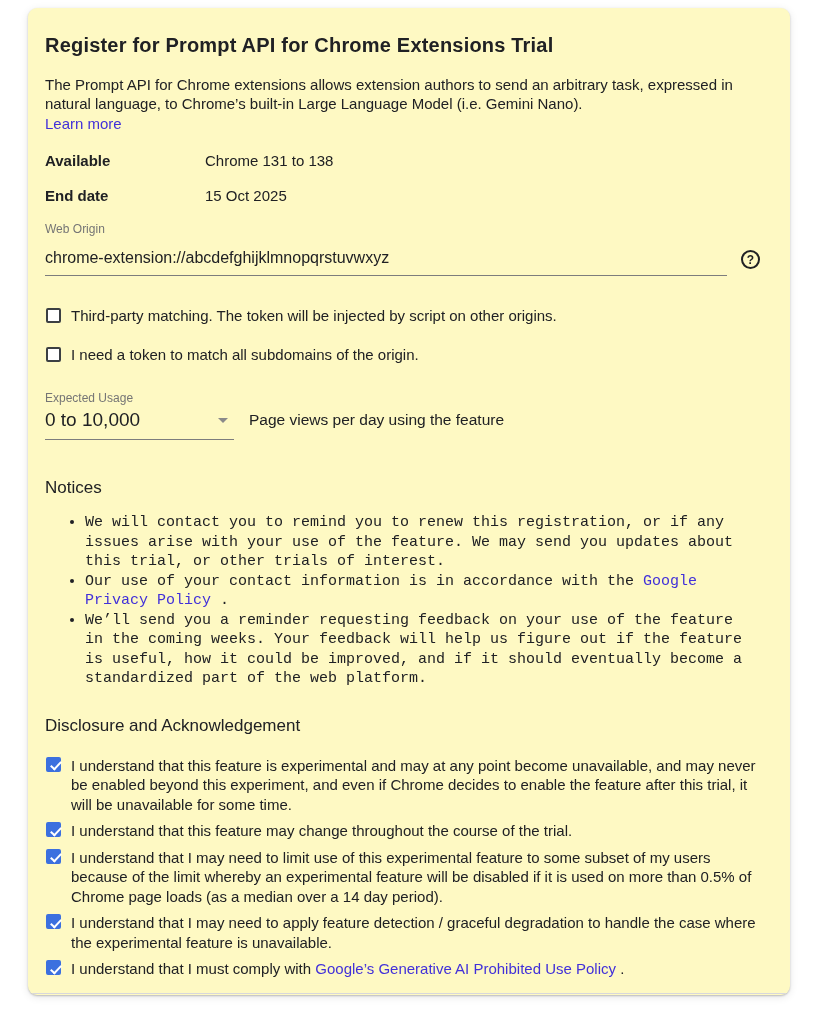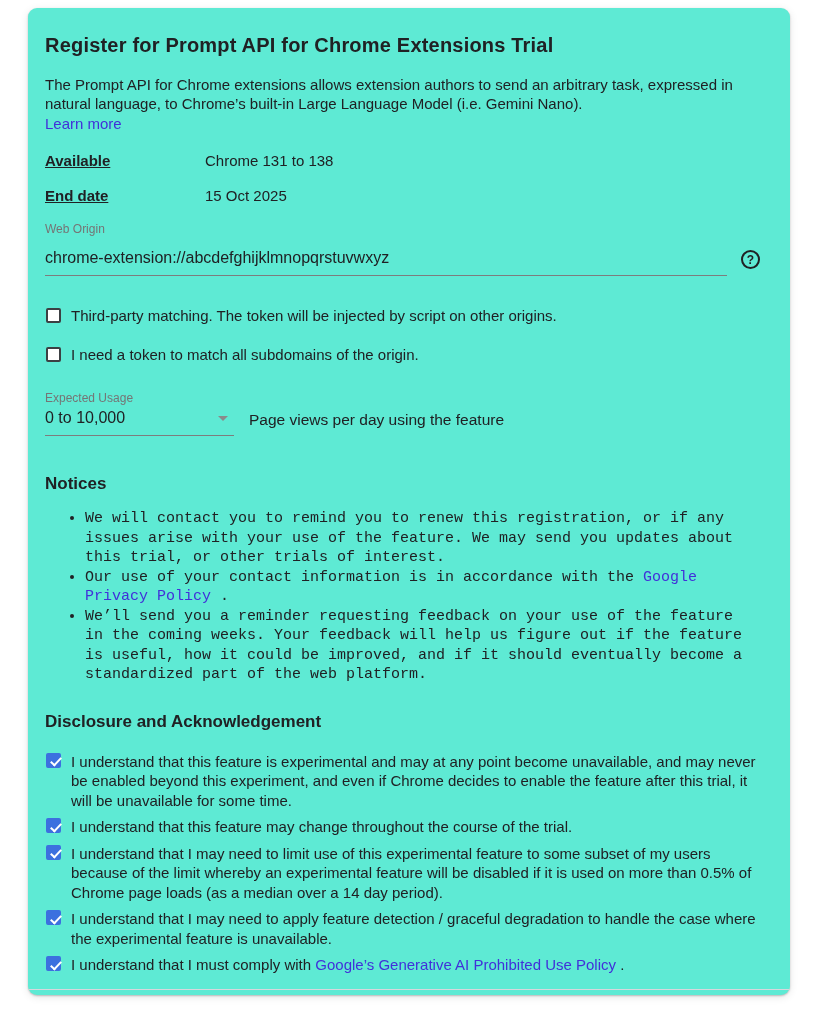--- a/index.html
+++ b/index.html
@@ -16,40 +16,40 @@
   body{
     width:814px;height:1016px;overflow:hidden;
     background:#ffffff;
     font-family:"Liberation Sans", sans-serif;
     color:var(--text);
   }
   .card{
     position:relative;
     margin:8px 0 0 28px;
     width:762px;height:987px;
-    background:#5eead4;
+    background:#fef9c3;
     border-radius:9px;
     box-shadow:0 1px 2px rgba(0,0,0,.22), 0 2px 8px rgba(0,0,0,.10);
     overflow:hidden;
   }
   .card-body{padding:16px 30px 0 17px;}
 
   .page-title{
     font-size:20px;font-weight:bold;line-height:26px;margin:8px 0 0 0;
     letter-spacing:.2px;
   }
   .description{
     margin:17px 0 0 0;font-size:15px;line-height:19px;
   }
   a{color:var(--link);text-decoration:none;cursor:pointer;}
   .learn-more{display:inline-block;font-size:15px;line-height:19px;margin-top:1px;}
 
   .details{margin-top:19px;}
   .detail-row{display:flex;margin-bottom:17px;font-size:15px;line-height:18px;}
-  .detail-label{width:160px;font-weight:bold;text-decoration:underline;}
+  .detail-label{width:160px;font-weight:bold;}
   .detail-value{flex:1;}
 
   .field-label{font-size:12px;color:var(--label-gray);line-height:14px;}
   .origin-block{margin-top:13px;}
   .origin-row{display:flex;align-items:flex-start;margin-top:10px;}
   .origin-input{
     flex:1;border:none;outline:none;background:transparent;
     font-family:"Liberation Sans", sans-serif;
     font-size:16px;color:var(--text);
     padding:3px 0 8px 0;
@@ -80,30 +80,30 @@
     width:4px;height:9px;
     border:solid #fff;border-width:0 2px 2px 0;
     transform:rotate(43deg);
   }
 
   .usage-block{margin-top:27px;display:flex;align-items:flex-start;}
   .usage-field{width:189px;cursor:pointer;}
   .usage-value-row{
     display:flex;align-items:center;justify-content:space-between;
     padding:4px 3px 8px 0;border-bottom:1px solid var(--underline);
-    font-size:16px;
+    font-size:19px;
   }
   .dd-arrow{
     width:0;height:0;margin-right:3px;
     border-left:5px solid transparent;border-right:5px solid transparent;
     border-top:5px solid #8a8a8a;
   }
   .usage-hint{font-size:15.5px;line-height:19px;margin:19px 0 0 15px;}
 
-  .section-heading{font-size:17px;font-weight:bold;line-height:21px;margin:0;}
+  .section-heading{font-size:17px;font-weight:normal;line-height:21px;margin:0;}
   .notices-heading{margin-top:37px;}
   ul.notice-list{margin:15px 0 0 0;padding:0 0 0 40px;font-family:Liberation Mono, monospace;}
   ul.notice-list li{font-size:15px;line-height:19.5px;margin:0;}
 
   .disclosure-heading{margin-top:26px;}
   .disclosure-intro{margin:21px 0 0 0;font-size:15px;line-height:19px;}
 
   .ack-list{margin-top:20px;}
   .ack-row{display:flex;align-items:flex-start;margin-bottom:7px;}
   .ack-text{font-size:15px;line-height:19.5px;}

